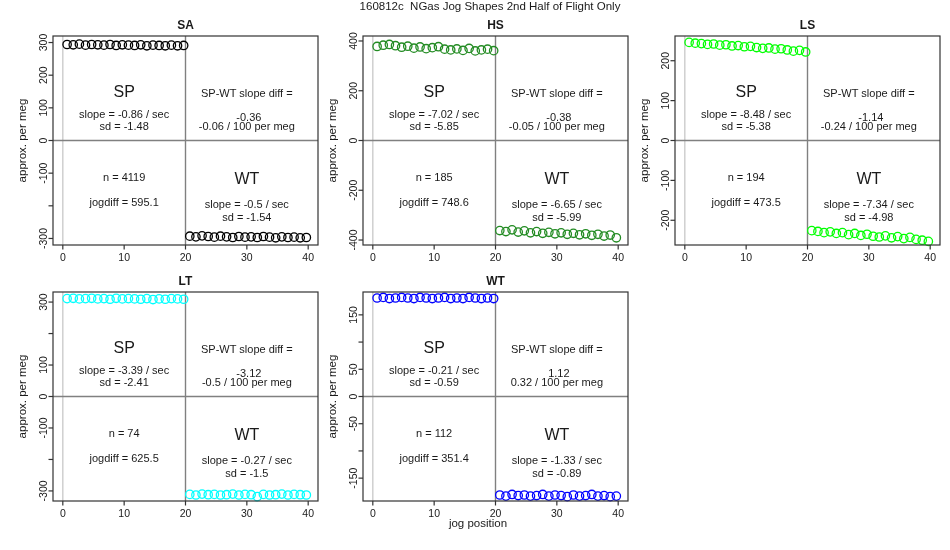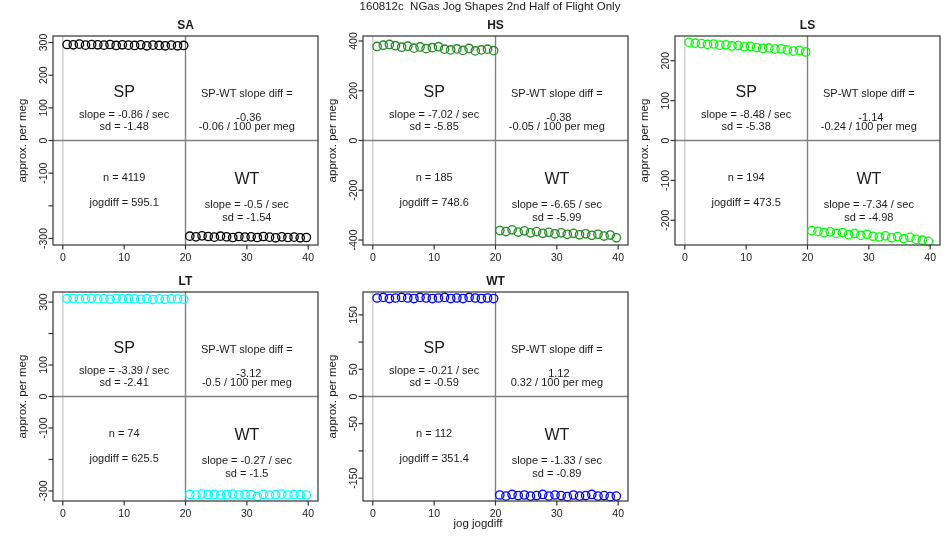--- a/index.html
+++ b/index.html
@@ -419,14 +419,14 @@
       <text x="246.84259259259258" y="82.60999999999999" text-anchor="middle" font-size="11px" fill="#1a1a1a">SP-WT slope diff =</text>
       <text x="248.84259259259258" y="106.64500000000001" text-anchor="middle" font-size="11px" fill="#1a1a1a">1.12</text>
       <text x="246.84259259259258" y="115.632" text-anchor="middle" font-size="11px" fill="#1a1a1a">0.32 / 100 per meg</text>
       <text x="124.1574074074074" y="167.255" text-anchor="middle" font-size="11px" fill="#1a1a1a">n = 112</text>
       <text x="124.1574074074074" y="192.33499999999998" text-anchor="middle" font-size="11px" fill="#1a1a1a">jogdiff = 351.4</text>
       <text x="246.84259259259258" y="170.39" text-anchor="middle" font-size="16px" fill="#1a1a1a">WT</text>
       <text x="246.84259259259258" y="194.42499999999998" text-anchor="middle" font-size="11px" fill="#1a1a1a">slope = -1.33 / sec</text>
       <text x="246.84259259259258" y="206.965" text-anchor="middle" font-size="11px" fill="#1a1a1a">sd = -0.89</text>
     </svg>
 
-  <div class="x-axis-title">jog jogdiff</div>
+  <div class="x-axis-title">jog position</div>
 </div>
 
 </body></html>

